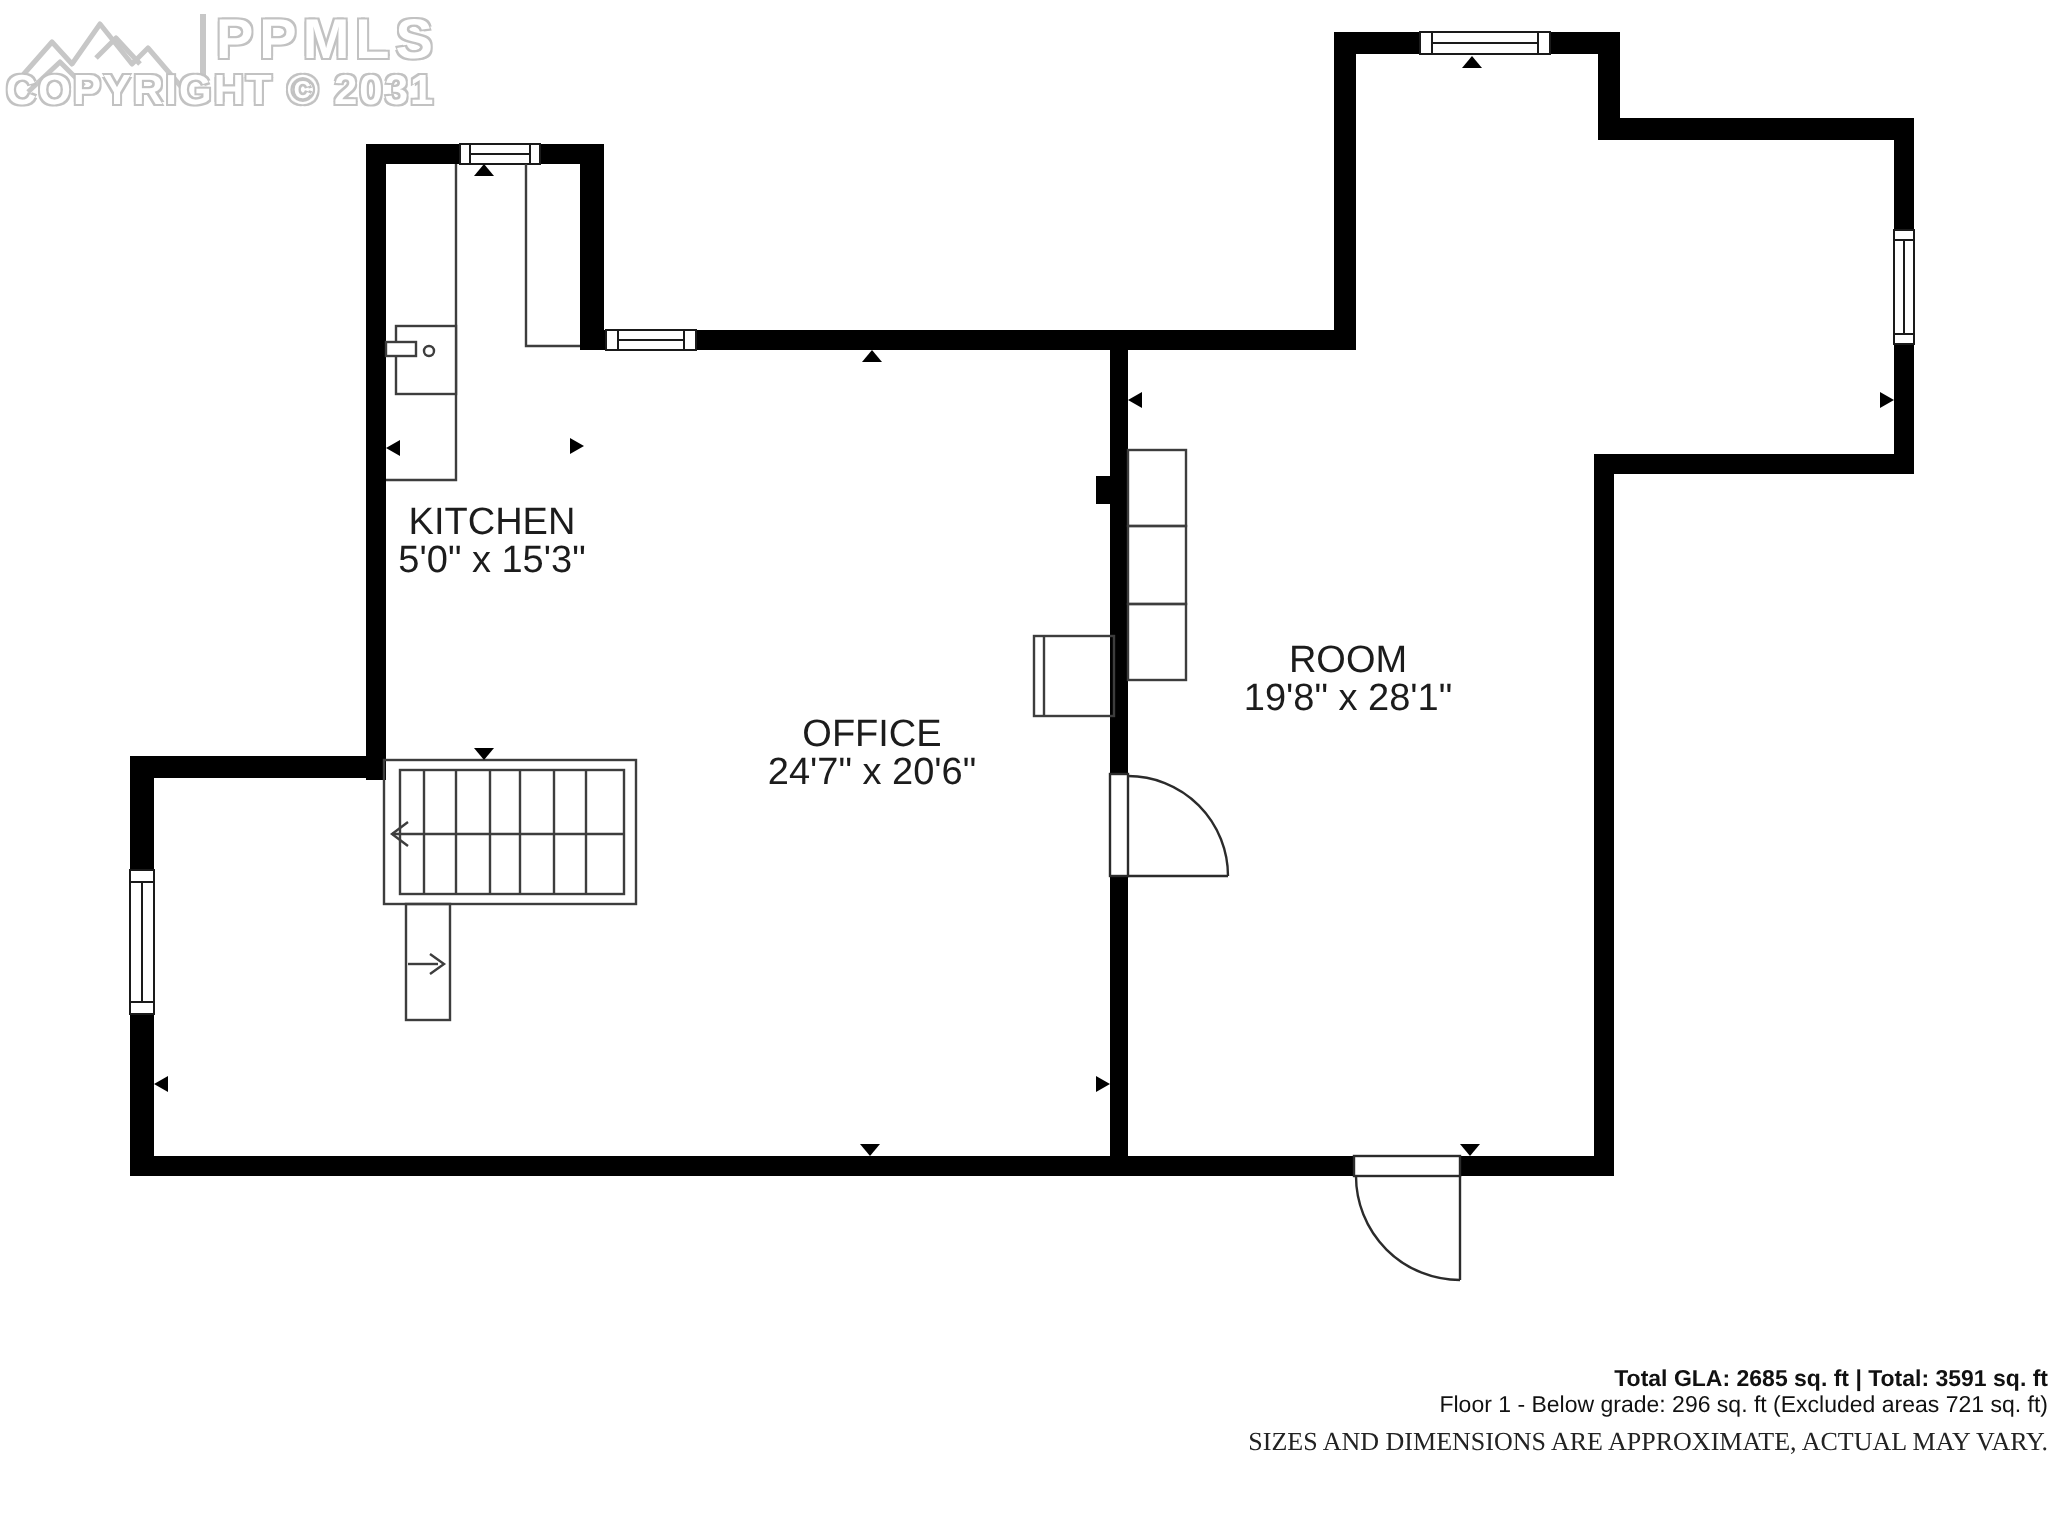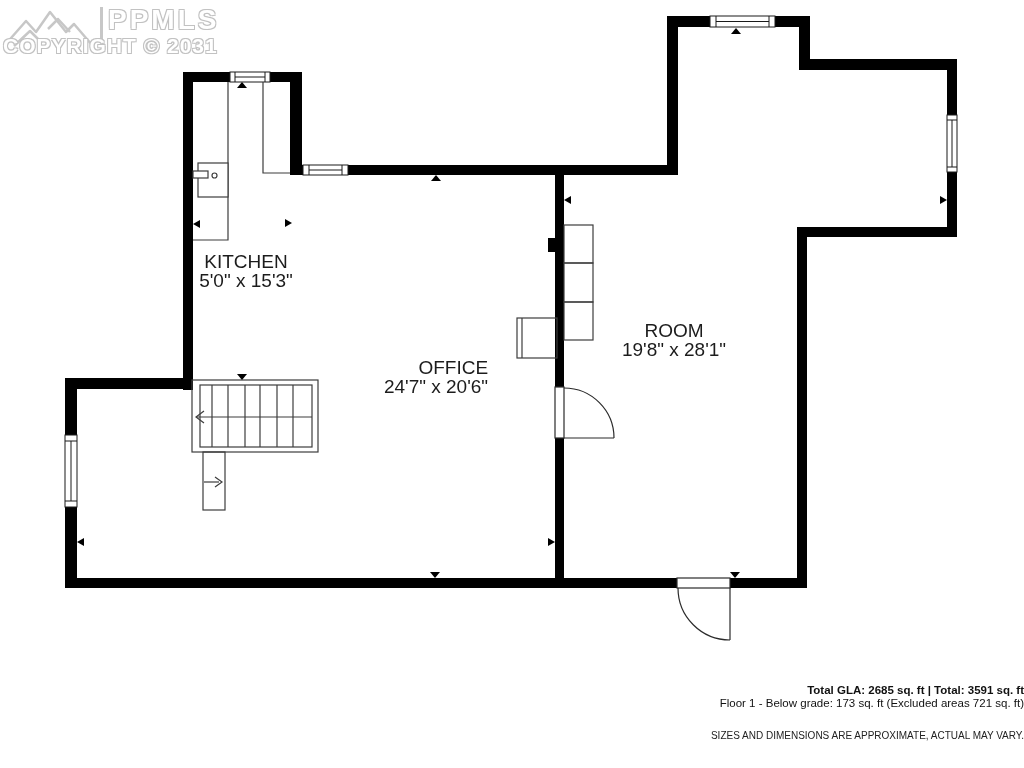--- a/index.html
+++ b/index.html
@@ -15,21 +15,21 @@
   .wm-org{left:108px;top:4px;font-size:28px;letter-spacing:3px;}
   .wm-copy{left:3px;top:34px;font-size:21px;letter-spacing:1px;}
   .wm-bar{position:absolute;left:100px;top:7px;width:3px;height:32px;background:#c7c7c7;}
   
   .room-label{position:absolute;transform:translate(-50%,-50%);text-align:center;
       color:#1c1c1c;font-size:19px;line-height:19px;white-space:nowrap;}
   
   .footer{position:absolute;left:0;right:0;top:684px;text-align:right;color:#111;}
   .footer .f-total{font-size:11.5px;font-weight:bold;line-height:12.5px;}
   .footer .f-line{font-size:11.5px;line-height:12.5px;}
-  .footer .f-disc{font-size:10px;line-height:10px;margin-top:22px;color:#222;}
+  .footer .f-disc{font-size:13px;line-height:10px;margin-top:7px;color:#222;font-family:Liberation Serif, serif;}
 </style>
 </head>
 <body>
 
 <div id="canvas">
 
   <svg id="plan-svg" width="1024" height="768" viewBox="0 0 1024 768">
 
     <g fill="#000000">
       <rect x="183" y="72" width="119" height="10"></rect>
@@ -169,28 +169,28 @@
     </svg>
     <div class="wm-bar"></div>
     <div class="wm wm-org">PPMLS</div>
     <div class="wm wm-copy">COPYRIGHT © 2031</div>
   </div>
 
   <div class="room-label" style="left:246px;top:271px;">
     <div>KITCHEN</div>
     <div>5'0" x 15'3"</div>
   </div>
-  <div class="room-label" style="left:436px;top:377px;text-align:right;">
+  <div class="room-label" style="left:436px;top:377px;">
     <div>OFFICE</div>
     <div>24'7" x 20'6"</div>
   </div>
   <div class="room-label" style="left:674px;top:340px;">
     <div>ROOM</div>
     <div>19'8" x 28'1"</div>
   </div>
 
   <div class="footer">
     <div class="f-total">Total GLA: 2685 sq. ft | Total: 3591 sq. ft</div>
-    <div class="f-line">Floor 1 - Below grade: 173 sq. ft (Excluded areas 721 sq. ft)</div>
+    <div class="f-line">Floor 1 - Below grade: 296 sq. ft (Excluded areas 721 sq. ft)</div>
     <div class="f-disc">SIZES AND DIMENSIONS ARE APPROXIMATE, ACTUAL MAY VARY.</div>
   </div>
 
 </div>
 
 </body></html>

